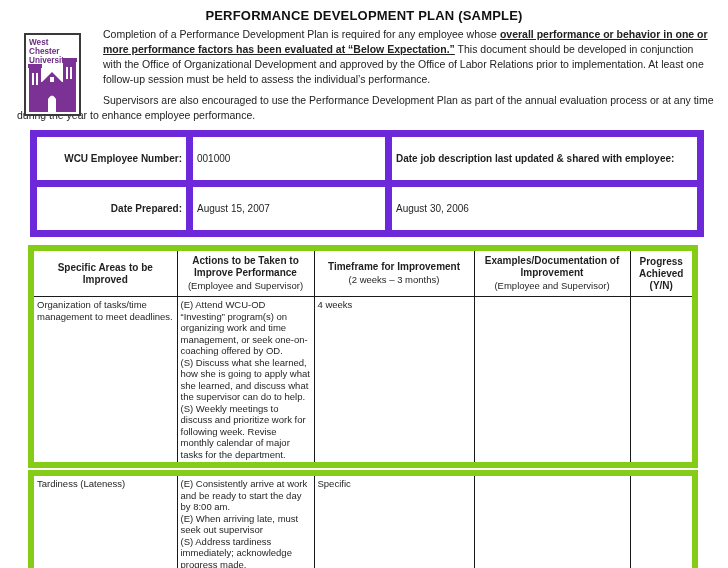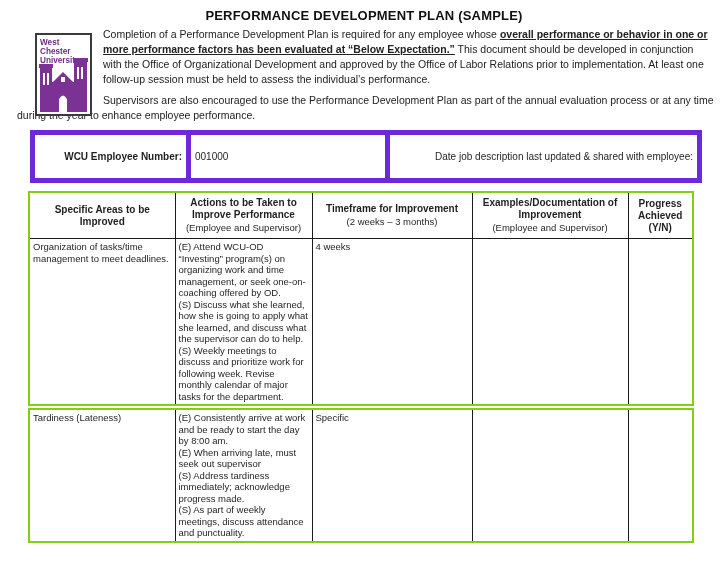--- a/index.html
+++ b/index.html
@@ -17,21 +17,21 @@
     text-align: center;
     font-size: 13px;
     font-weight: bold;
     letter-spacing: 0.2px;
     color: #111;
   }
 
   
   .logo {
     position: absolute;
-    left: 35px; top: 25px;
+    left: 24px; top: 25px;
     width: 57px; height: 83px;
   }
   .logo svg { display: block; width: 100%; height: 100%; }
   .logo text {
     font-family: "Liberation Sans", sans-serif;
     font-size: 8.2px; font-weight: bold; fill: #6b2d82;
   }
 
   
   .intro {
@@ -46,35 +46,35 @@
 
   
   table { border-collapse: collapse; table-layout: fixed; }
   .info-table {
     margin: 7px 0 0 30px;
     width: 667px;
     border: 2px solid #1a1a1a;
     font-size: 10px;
   }
   .info-table td {
-    border: 5px solid #6d28d9;
+    border: 7px solid #6d28d9;
     height: 14px;
     padding: 16px 4px;
     vertical-align: middle;
     white-space: nowrap;
     overflow: hidden;
   }
   .info-label { font-weight: bold; text-align: right; }
-  .info-right-bold { font-weight: normal; text-align: right; }
+  .info-right-bold { font-weight: bold; }
 
   
   .plan-table {
     margin: 8px 0 0 28px;
     width: 664px;
-    border: 2px solid #84cc16;
+    border: 6px solid #84cc16;
     font-size: 9.5px;
   }
   .plan-table.second { margin-top: 2px; }
   .plan-table th, .plan-table td { border: 1px solid #1a1a1a; }
   .plan-table th {
     padding: 4px 3px;
     font-size: 10px;
     font-weight: bold;
     text-align: center;
     vertical-align: middle;
@@ -138,20 +138,25 @@
         <col style="width:156px">
         <col style="width:199px">
         <col style="width:312px">
       </colgroup>
     <tbody>
         <tr>
       <td class="info-label">WCU Employee Number:</td>
       <td>001000</td>
       <td class="info-right-bold">Date job description last updated &amp; shared with employee:</td>
     </tr>
+    <tr>
+      <td class="info-label">Date Prepared:</td>
+      <td>August 15, 2007</td>
+      <td>August 30, 2006</td>
+    </tr>
   </tbody>
     </table>
 
   <table class="plan-table">
     <colgroup>
         <col style="width:146px">
         <col style="width:137px">
         <col style="width:160px">
         <col style="width:156px">
         <col style="width:65px">

